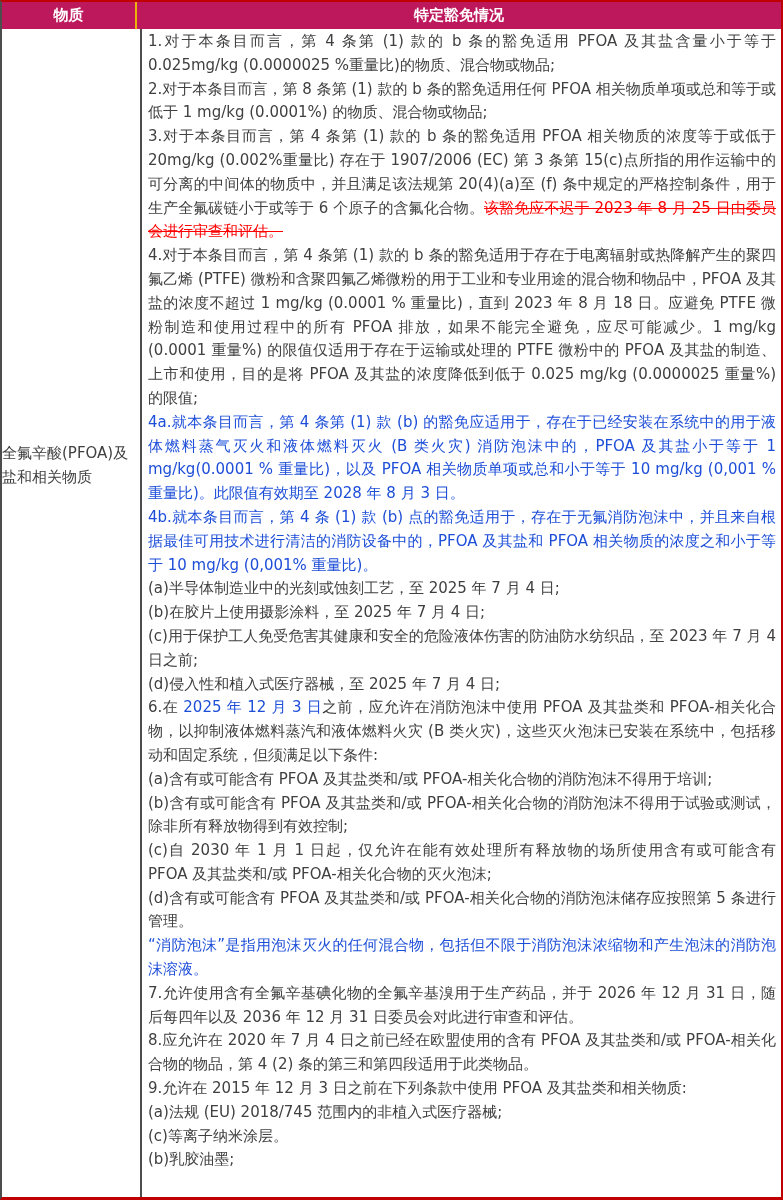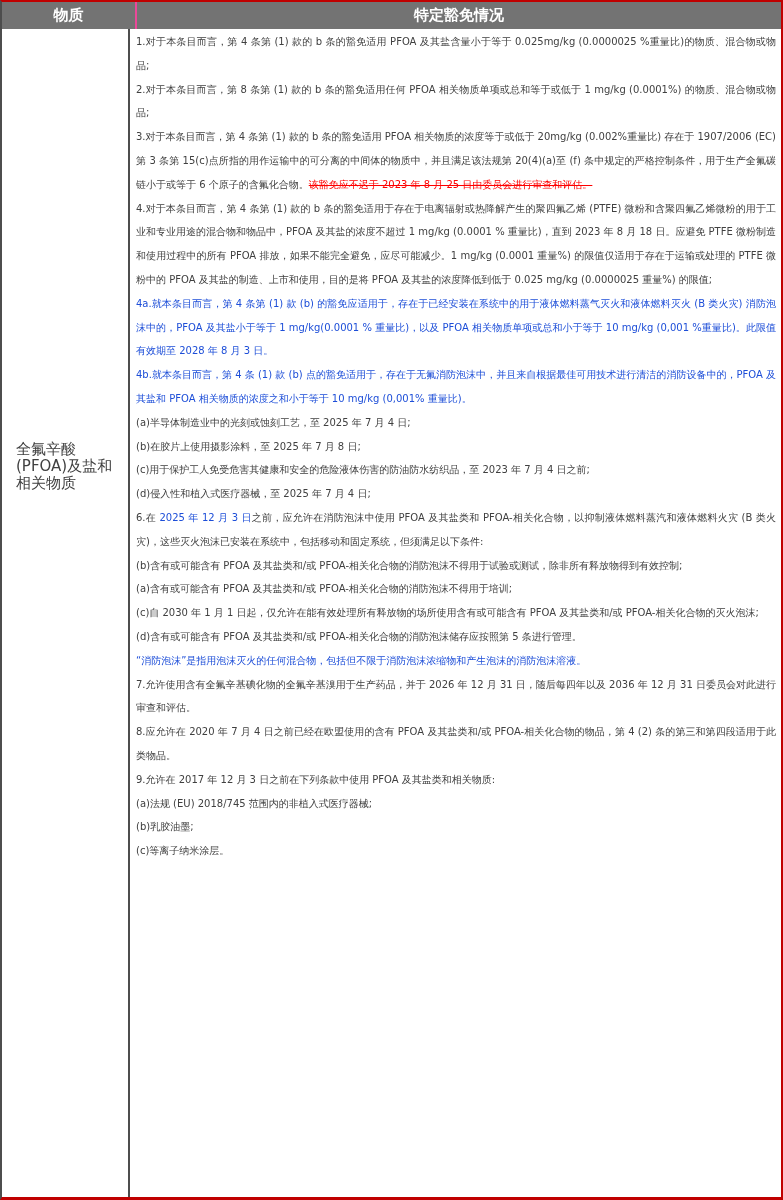--- a/index.html
+++ b/index.html
@@ -13,43 +13,43 @@
     width: 783px; height: 1200px;
     box-sizing: border-box;
     display: flex; flex-direction: column;
     border-left: 2px solid #4d4d4d;
     border-right: 2px solid #c00000;
     border-top: 2px solid #c00000;
     border-bottom: 3px solid #c00000;
   }
   .header-row { display: flex; flex: 0 0 27px; }
   .hcell {
-    background: #737373; color: #ffffff;
+    background: #be185d; color: #ffffff;
     font-weight: bold; font-size: 15px;
     display: flex; align-items: center; justify-content: center;
     box-sizing: border-box;
   }
   .hcell.c1 { width: 133px; }
-  .hcell.c2 { flex: 1; border-left: 2px solid #ec4899; }
+  .hcell.c2 { flex: 1; border-left: 2px solid #eab308; }
   .body-row { display: flex; flex: 1; min-height: 0; }
   .bcell { box-sizing: border-box; }
   .bcell.c1 {
-    width: 128px;
+    width: 140px;
     border-right: 2px solid #4d4d4d;
-    padding: 412px 5px 0 14px;
+    padding: 412px 5px 0 0;
     color: #404040;
-    font-size: 15px; line-height: 17px;
+    font-size: 15px; line-height: 24px;
   }
   .bcell.c2 {
     flex: 1;
     padding: 1px 5px 0 6px;
     overflow: hidden;
   }
   .para {
-    font-size: 10px;
+    font-size: 15px;
     line-height: 23.8px;
     text-align: justify;
     color: #404040;
     margin: 0;
   }
   .seg-normal { color: #404040; }
   .seg-red { color: #1d4ed8; }
   .seg-red-strike { color: #fe0000; text-decoration: line-through; }
 </style>
 </head>
@@ -65,31 +65,31 @@
       <span>全氟辛酸(PFOA)及盐和相关物质</span>
     </div>
     <div class="bcell c2" id="paras">
         <div class="para"><span class="seg-normal">1.对于本条目而言，第 4 条第 (1) 款的 b 条的豁免适用 PFOA 及其盐含量小于等于 0.025mg/kg (0.0000025 %重量比)的物质、混合物或物品;</span></div>
         <div class="para"><span class="seg-normal">2.对于本条目而言，第 8 条第 (1) 款的 b 条的豁免适用任何 PFOA 相关物质单项或总和等于或低于 1 mg/kg (0.0001%) 的物质、混合物或物品;</span></div>
         <div class="para"><span class="seg-normal">3.对于本条目而言，第 4 条第 (1) 款的 b 条的豁免适用 PFOA 相关物质的浓度等于或低于 20mg/kg (0.002%重量比) 存在于 1907/2006 (EC) 第 3 条第 15(c)点所指的用作运输中的可分离的中间体的物质中，并且满足该法规第 20(4)(a)至 (f) 条中规定的严格控制条件，用于生产全氟碳链小于或等于 6 个原子的含氟化合物。</span><span class="seg-red-strike">该豁免应不迟于 2023 年 8 月 25 日由委员会进行审查和评估。</span></div>
         <div class="para"><span class="seg-normal">4.对于本条目而言，第 4 条第 (1) 款的 b 条的豁免适用于存在于电离辐射或热降解产生的聚四氟乙烯 (PTFE) 微粉和含聚四氟乙烯微粉的用于工业和专业用途的混合物和物品中，PFOA 及其盐的浓度不超过 1 mg/kg (0.0001 % 重量比)，直到 2023 年 8 月 18 日。应避免 PTFE 微粉制造和使用过程中的所有 PFOA 排放，如果不能完全避免，应尽可能减少。1 mg/kg (0.0001 重量%) 的限值仅适用于存在于运输或处理的 PTFE 微粉中的 PFOA 及其盐的制造、上市和使用，目的是将 PFOA 及其盐的浓度降低到低于 0.025 mg/kg (0.0000025 重量%) 的限值;</span></div>
         <div class="para"><span class="seg-red">4a.就本条目而言，第 4 条第 (1) 款 (b) 的豁免应适用于，存在于已经安装在系统中的用于液体燃料蒸气灭火和液体燃料灭火 (B 类火灾) 消防泡沫中的，PFOA 及其盐小于等于 1 mg/kg(0.0001 % 重量比)，以及 PFOA 相关物质单项或总和小于等于 10 mg/kg (0,001 %重量比)。此限值有效期至 2028 年 8 月 3 日。</span></div>
         <div class="para"><span class="seg-red">4b.就本条目而言，第 4 条 (1) 款 (b) 点的豁免适用于，存在于无氟消防泡沫中，并且来自根据最佳可用技术进行清洁的消防设备中的，PFOA 及其盐和 PFOA 相关物质的浓度之和小于等于 10 mg/kg (0,001% 重量比)。</span></div>
         <div class="para"><span class="seg-normal">(a)半导体制造业中的光刻或蚀刻工艺，至 2025 年 7 月 4 日;</span></div>
-        <div class="para"><span class="seg-normal">(b)在胶片上使用摄影涂料，至 2025 年 7 月 8 日;</span></div>
+        <div class="para"><span class="seg-normal">(b)在胶片上使用摄影涂料，至 2025 年 7 月 4 日;</span></div>
         <div class="para"><span class="seg-normal">(c)用于保护工人免受危害其健康和安全的危险液体伤害的防油防水纺织品，至 2023 年 7 月 4 日之前;</span></div>
         <div class="para"><span class="seg-normal">(d)侵入性和植入式医疗器械，至 2025 年 7 月 4 日;</span></div>
         <div class="para"><span class="seg-normal">6.在 </span><span class="seg-red">2025 年 12 月 3 日</span><span class="seg-normal">之前，应允许在消防泡沫中使用 PFOA 及其盐类和 PFOA-相关化合物，以抑制液体燃料蒸汽和液体燃料火灾 (B 类火灾)，这些灭火泡沫已安装在系统中，包括移动和固定系统，但须满足以下条件:</span></div>
+        <div class="para"><span class="seg-normal">(a)含有或可能含有 PFOA 及其盐类和/或 PFOA-相关化合物的消防泡沫不得用于培训;</span></div>
         <div class="para"><span class="seg-normal">(b)含有或可能含有 PFOA 及其盐类和/或 PFOA-相关化合物的消防泡沫不得用于试验或测试，除非所有释放物得到有效控制;</span></div>
-        <div class="para"><span class="seg-normal">(a)含有或可能含有 PFOA 及其盐类和/或 PFOA-相关化合物的消防泡沫不得用于培训;</span></div>
         <div class="para"><span class="seg-normal">(c)自 2030 年 1 月 1 日起，仅允许在能有效处理所有释放物的场所使用含有或可能含有 PFOA 及其盐类和/或 PFOA-相关化合物的灭火泡沫;</span></div>
         <div class="para"><span class="seg-normal">(d)含有或可能含有 PFOA 及其盐类和/或 PFOA-相关化合物的消防泡沫储存应按照第 5 条进行管理。</span></div>
         <div class="para"><span class="seg-red">“消防泡沫”是指用泡沫灭火的任何混合物，包括但不限于消防泡沫浓缩物和产生泡沫的消防泡沫溶液。</span></div>
         <div class="para"><span class="seg-normal">7.允许使用含有全氟辛基碘化物的全氟辛基溴用于生产药品，并于 2026 年 12 月 31 日，随后每四年以及 2036 年 12 月 31 日委员会对此进行审查和评估。</span></div>
         <div class="para"><span class="seg-normal">8.应允许在 2020 年 7 月 4 日之前已经在欧盟使用的含有 PFOA 及其盐类和/或 PFOA-相关化合物的物品，第 4 (2) 条的第三和第四段适用于此类物品。</span></div>
-        <div class="para"><span class="seg-normal">9.允许在 2017 年 12 月 3 日之前在下列条款中使用 PFOA 及其盐类和相关物质:</span></div>
+        <div class="para"><span class="seg-normal">9.允许在 2015 年 12 月 3 日之前在下列条款中使用 PFOA 及其盐类和相关物质:</span></div>
         <div class="para"><span class="seg-normal">(a)法规 (EU) 2018/745 范围内的非植入式医疗器械;</span></div>
+        <div class="para"><span class="seg-normal">(c)等离子纳米涂层。</span></div>
         <div class="para"><span class="seg-normal">(b)乳胶油墨;</span></div>
-        <div class="para"><span class="seg-normal">(c)等离子纳米涂层。</span></div>
         <div class="para"></div>
       </div>
   </div>
 </div>
 
 </body></html>

